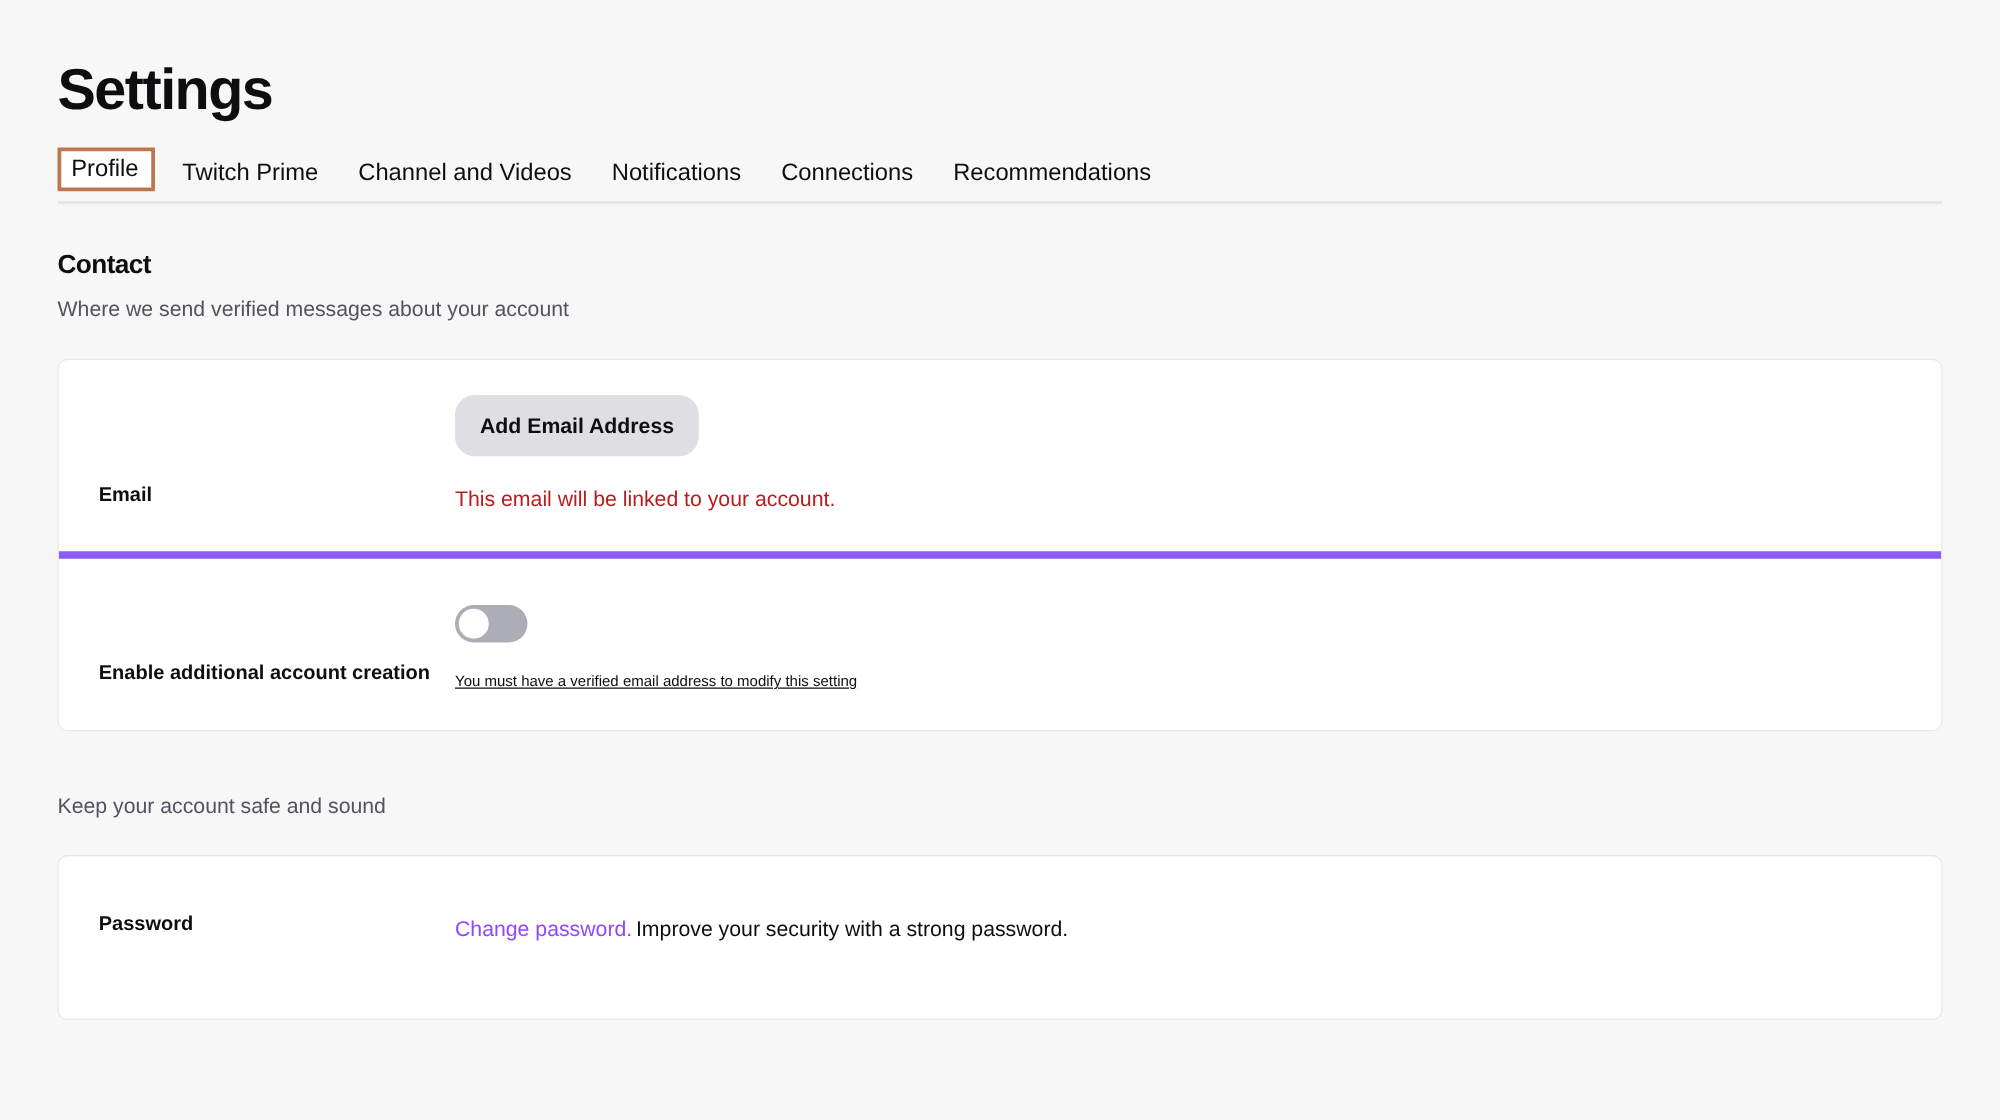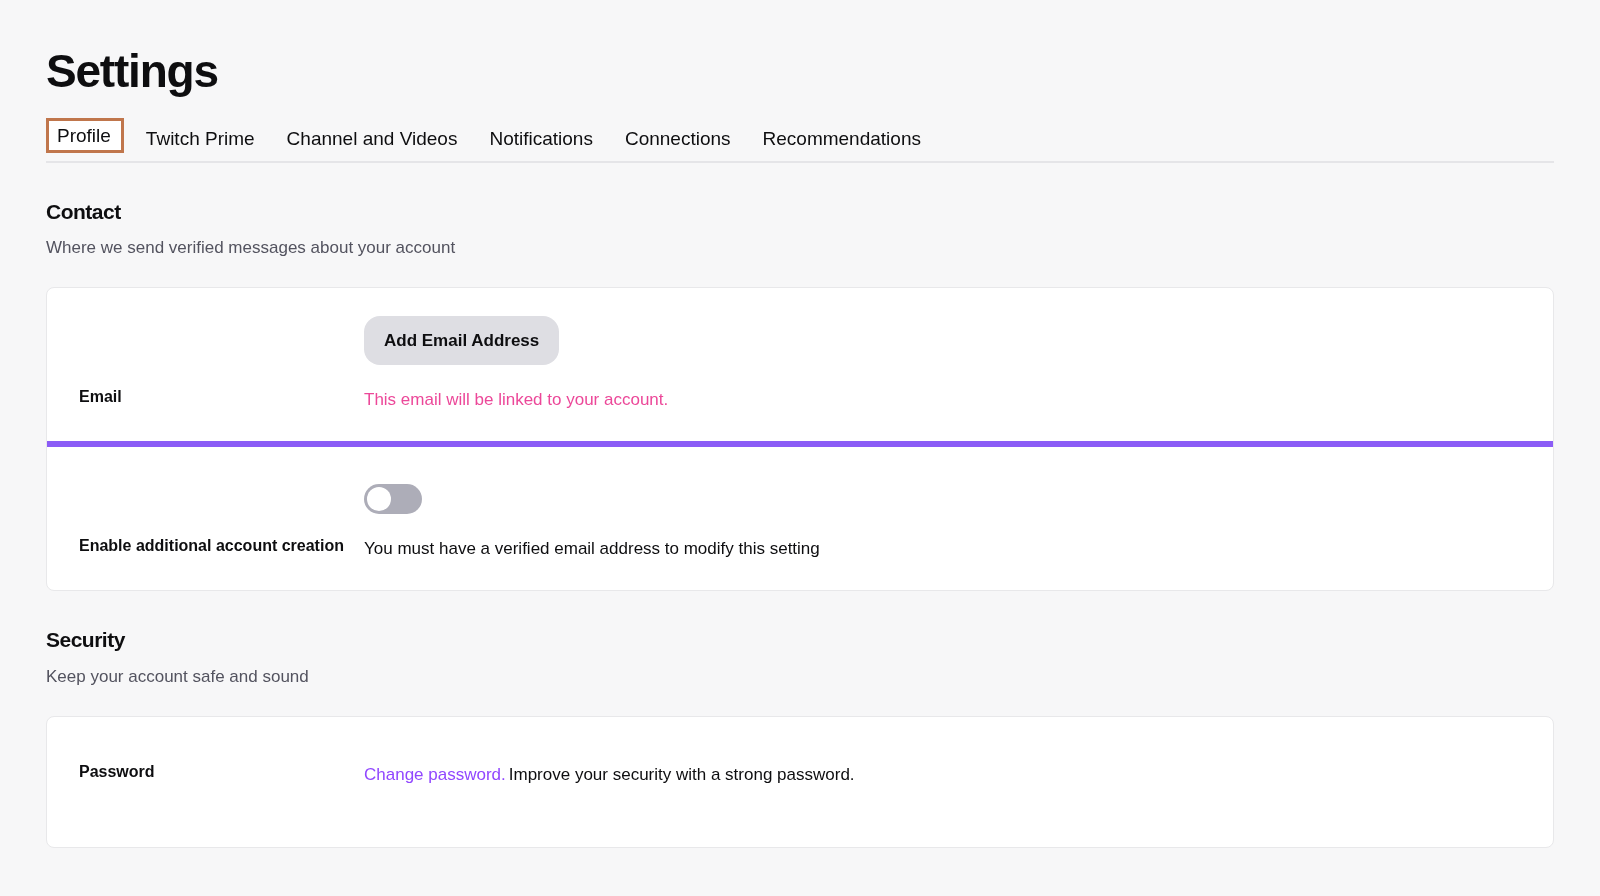--- a/index.html
+++ b/index.html
@@ -144,28 +144,29 @@
     border: none;
     border-radius: 16px;
     padding: 16px 20px;
     cursor: pointer;
   }
 
   .hint {
     margin-top: 24px;
     font-size: 17px;
     line-height: 1.3;
-    color: #ec4899;
+    color: #b91c1c;
   }
 
   .hint-dark {
     margin-top: 24px;
-    font-size: 17px;
-    line-height: 1.3;
-    color: #0e0e10;
+    font-size: 12px;
+    line-height: 1.3;
+    color: #0e0e10;
+    text-decoration: underline;
   }
 
   
   .toggle {
     width: 58px;
     height: 30px;
     border-radius: 15px;
     background: #adadb8;
     position: relative;
     cursor: pointer;
@@ -238,21 +239,20 @@
         <div class="toggle">
           <span class="knob"></span>
         </div>
         <p class="hint-dark">You must have a verified email address to modify this setting</p>
       </div>
     </div>
 
   </div>
 
   <div class="section-head">
-    <h2 class="section-title">Security</h2>
     <p class="section-sub">Keep your account safe and sound</p>
   </div>
 
   <div class="card bottom-card">
     <div class="row">
       <div class="row-label">Password</div>
       <div class="row-body">
         <p class="pw-line">
           <a class="link">Change password.</a><span>Improve your security with a strong password.</span>
         </p>

